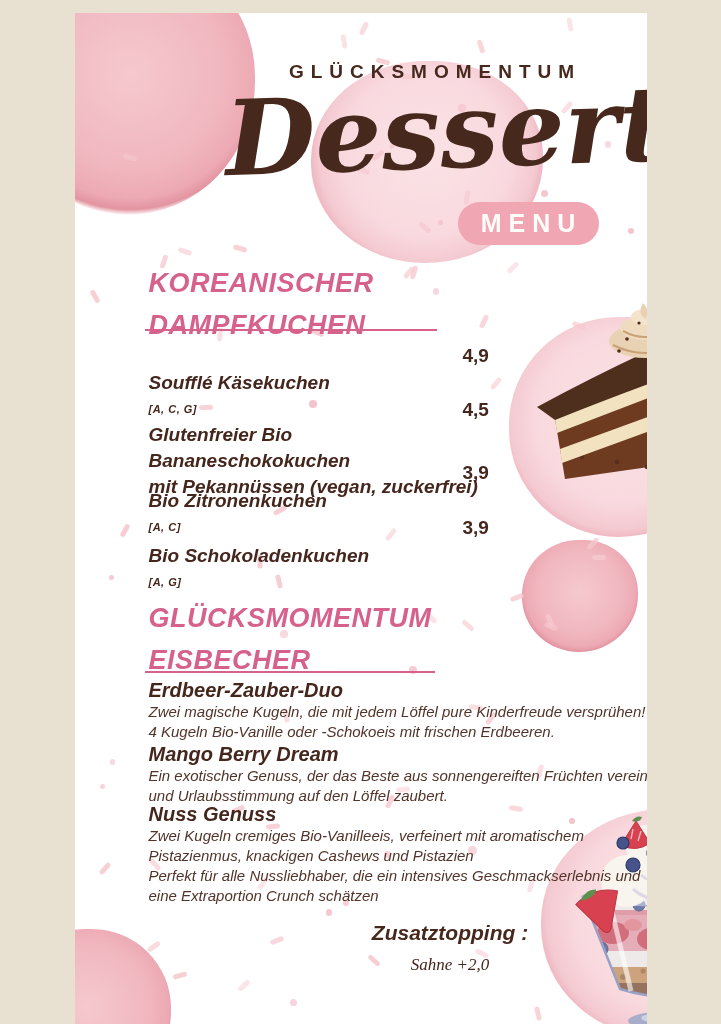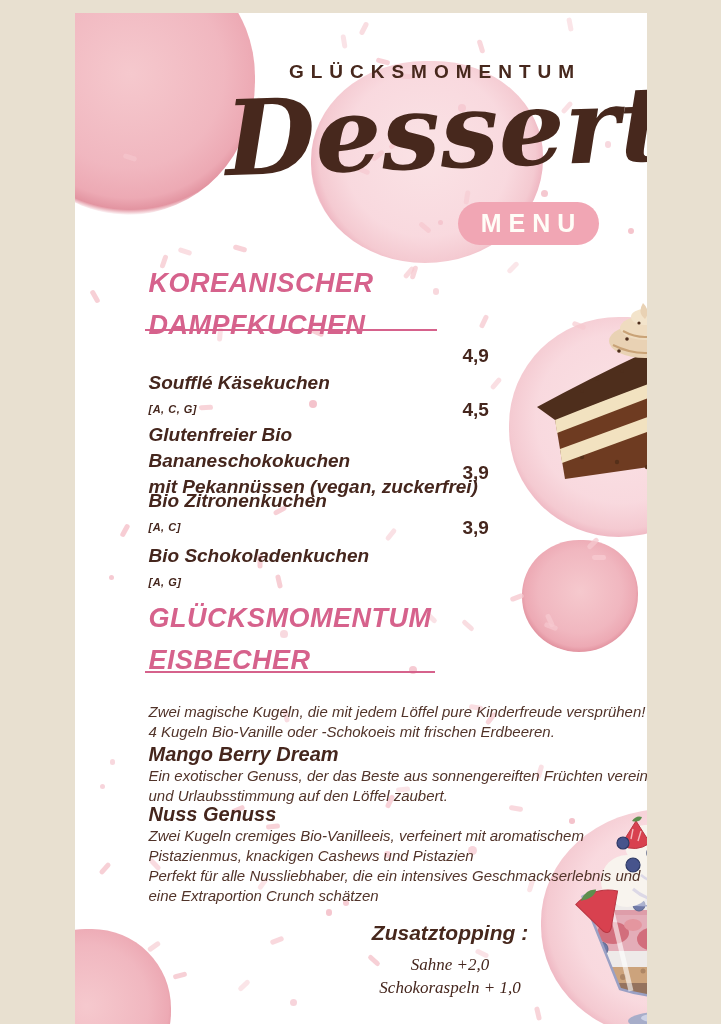--- a/index.html
+++ b/index.html
@@ -358,36 +358,36 @@
     <div class="abs item-name" style="left:74px;top:504px;width:330px;">
       <span>Bio Schokoladenkuchen</span>
       <sup>[A, G]</sup>
     </div>
     <div class="abs price1" style="top:504px;">3,9</div>
 
     <div class="abs sec-title" style="top:584px;">GLÜCKSMOMENTUM
 EISBECHER</div>
     <div class="abs sec-rule" style="top:658px;width:290px;"></div>
 
+    <div class="abs item2-name" style="left:74px;top:666px;">Erdbeer-Zauber-Duo</div>
     <div class="abs item2-desc" style="left:74px;top:689px;width:520px;">Zwei magische Kugeln, die mit jedem Löffel pure Kinderfreude versprühen!
 4 Kugeln Bio-Vanille oder -Schokoeis mit frischen Erdbeeren.</div>
     <div class="abs price2" style="top:697px;">5,5</div>
 
     <div class="abs item2-name" style="left:74px;top:730px;">Mango Berry Dream</div>
     <div class="abs item2-desc" style="left:74px;top:753px;width:520px;">Ein exotischer Genuss, der das Beste aus sonnengereiften Früchten vereint
 und Urlaubsstimmung auf den Löffel zaubert.</div>
     <div class="abs price2" style="top:727px;">6,9</div>
 
     <div class="abs item2-name" style="left:74px;top:790px;">Nuss Genuss</div>
     <div class="abs item2-desc" style="left:74px;top:813px;width:530px;">Zwei Kugeln cremiges Bio-Vanilleeis, verfeinert mit aromatischem
 Pistazienmus, knackigen Cashews und Pistazien
 Perfekt für alle Nussliebhaber, die ein intensives Geschmackserlebnis und
 eine Extraportion Crunch schätzen</div>
     <div class="abs price2" style="top:788px;">7,5</div>
 
     <div class="abs topping">
       <div class="t-title">Zusatztopping :</div>
       <div class="t-line">Sahne +2,0</div>
-      <div class="t-line">Schokoraspeln + 1,0</div>
     </div>
 
   </div>
 </div>
 
 </body></html>

